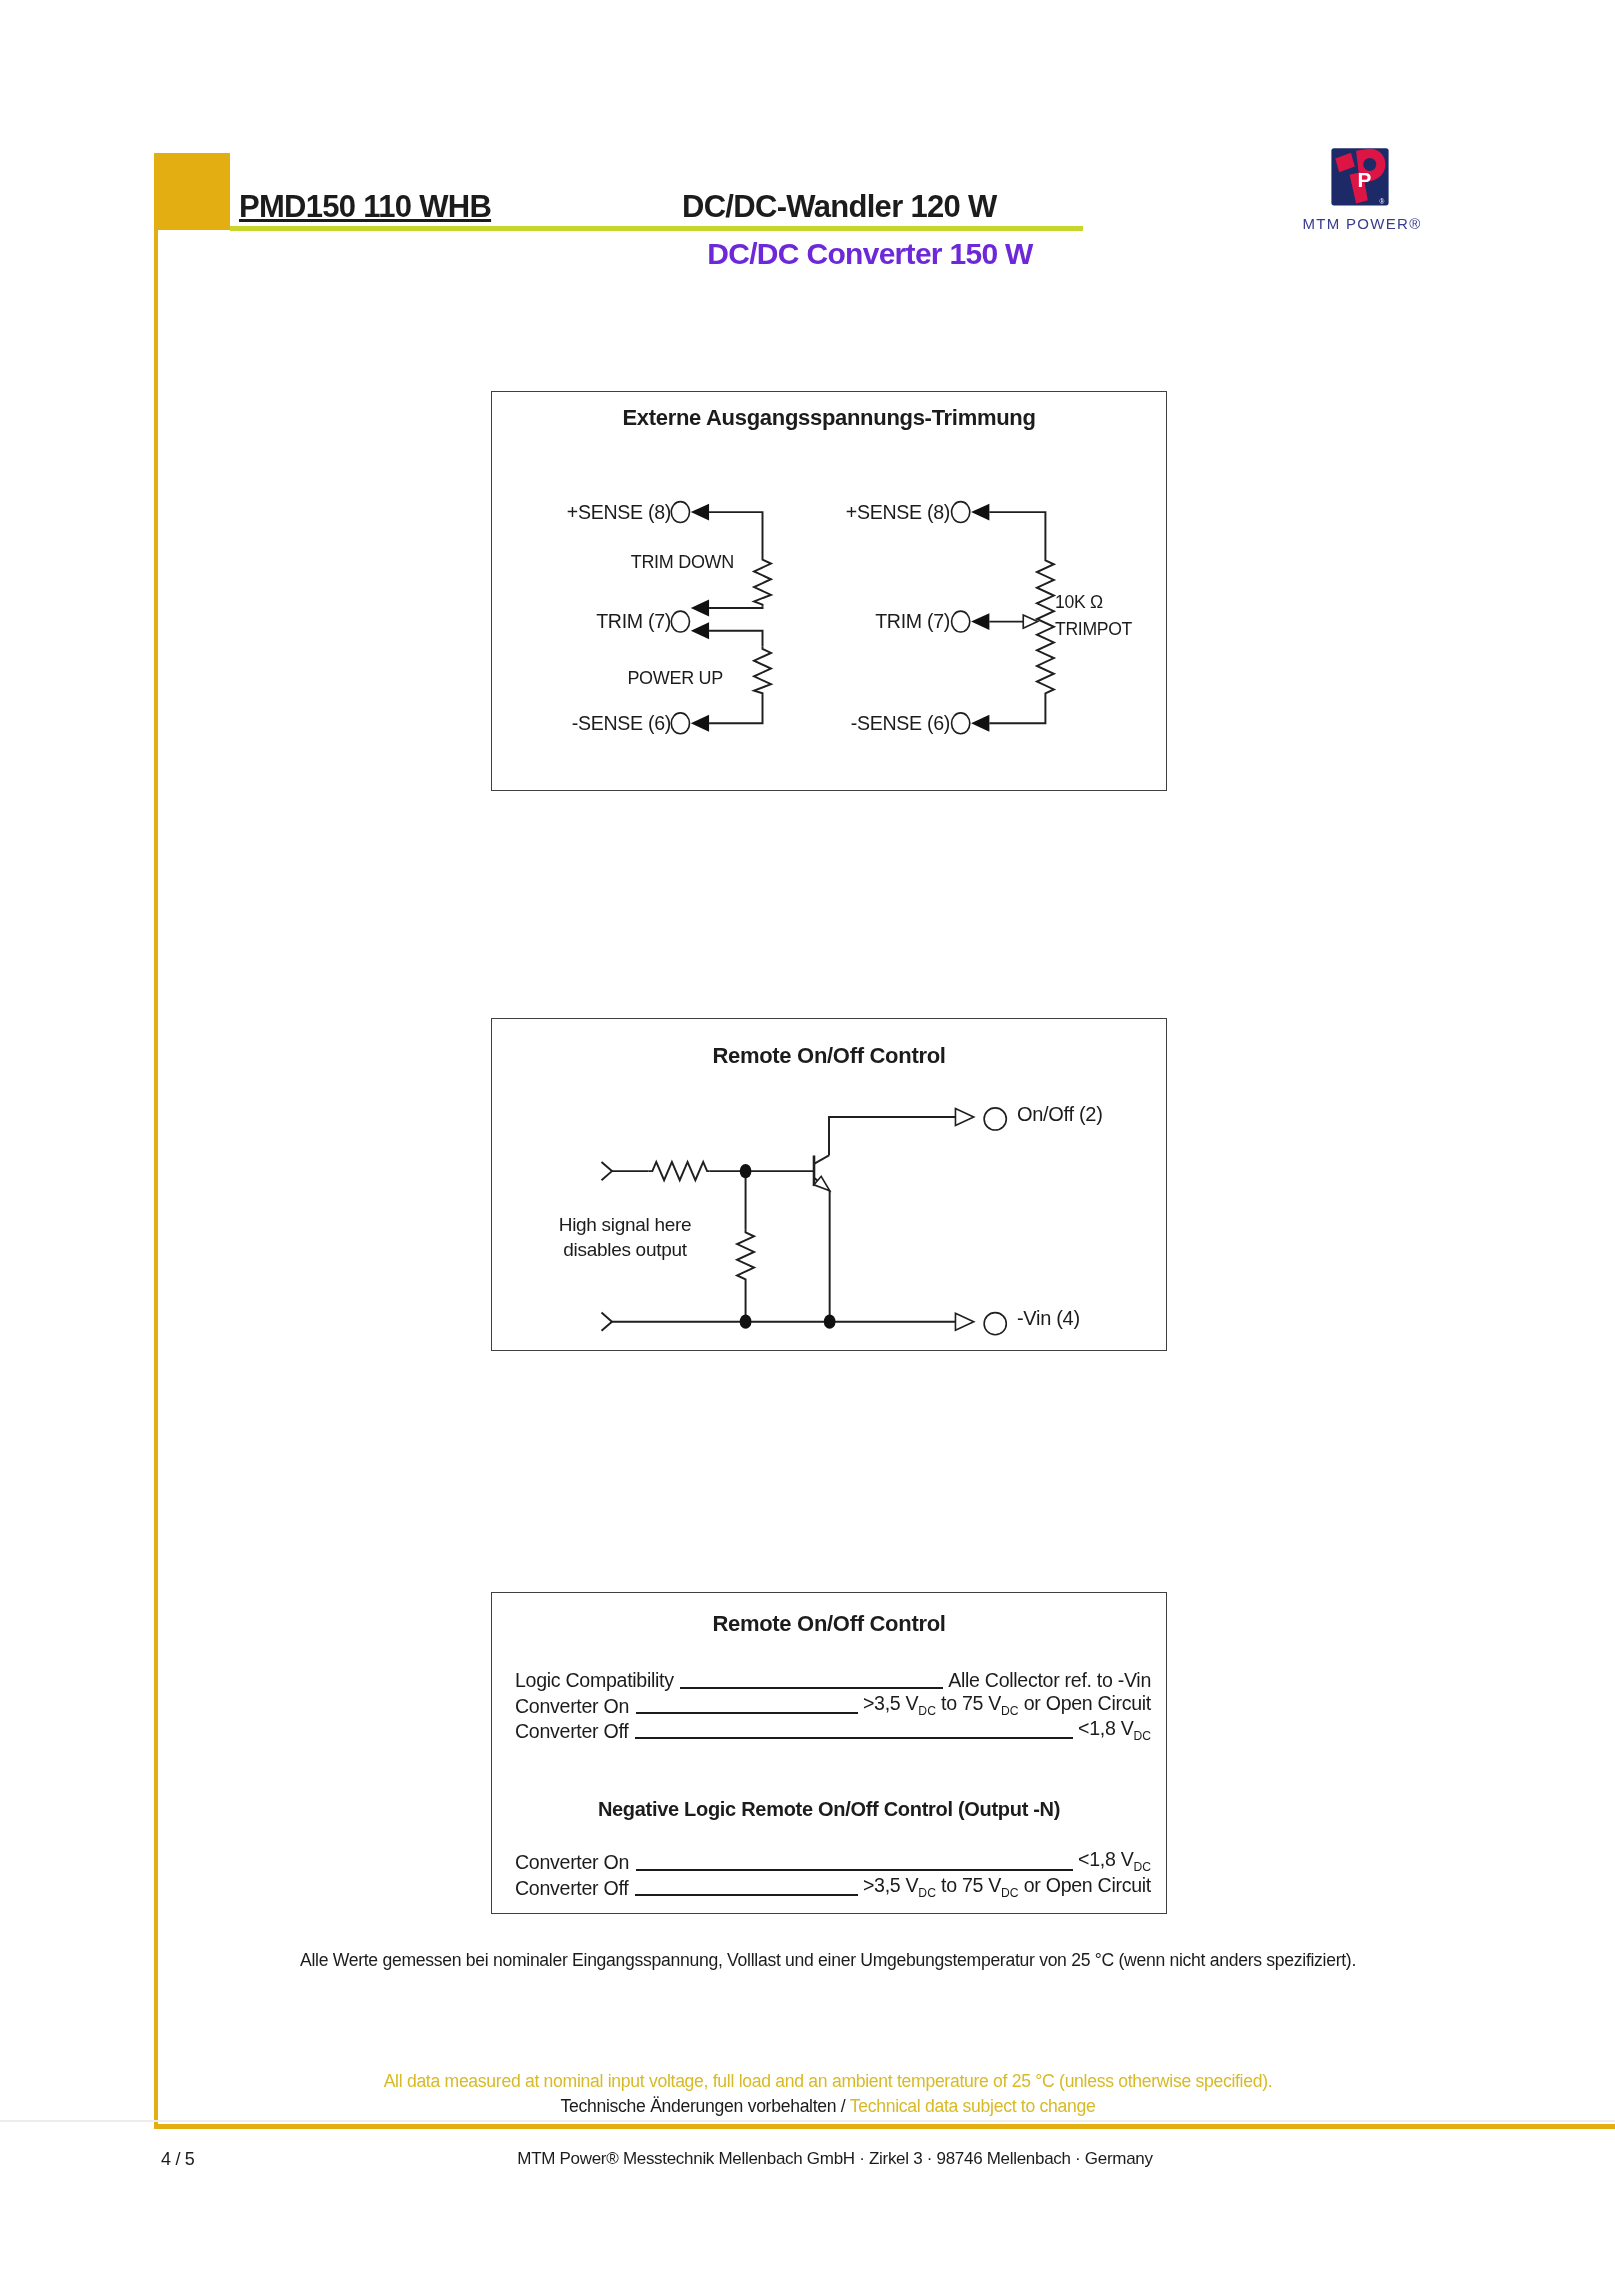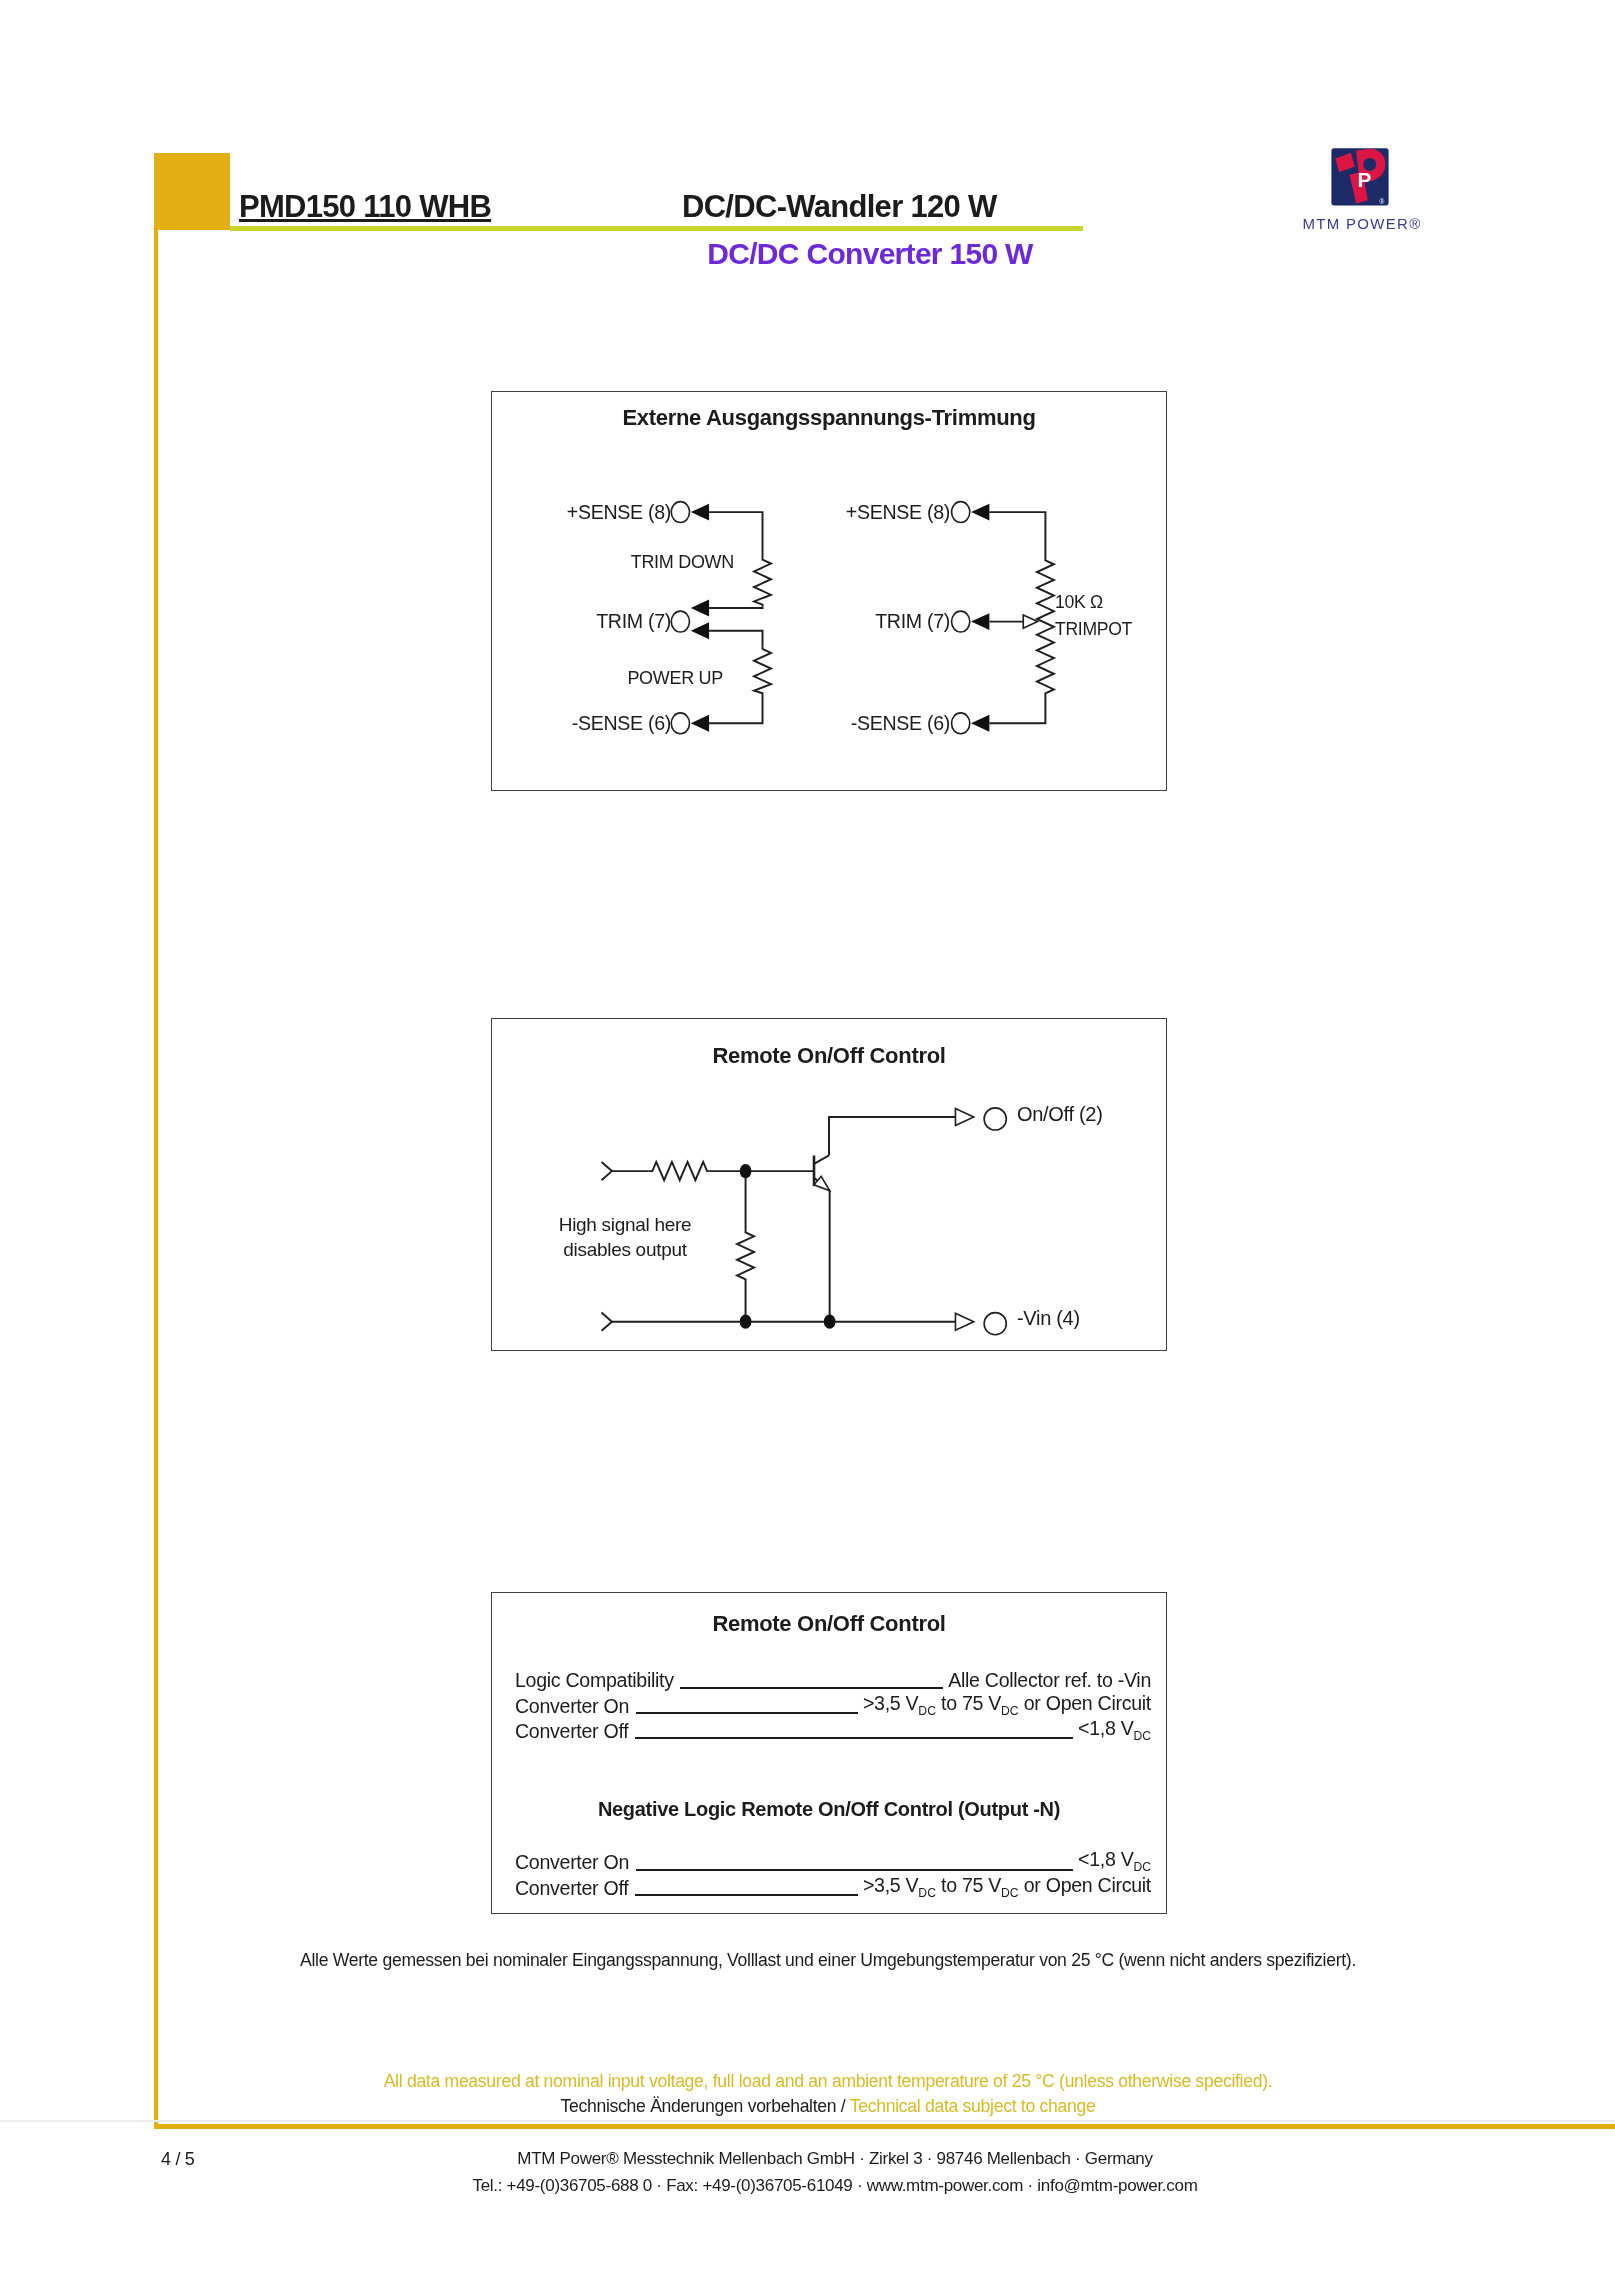--- a/index.html
+++ b/index.html
@@ -204,16 +204,15 @@
   <div class="abs fn-line fn-gold" style="top:2071px;">All data measured at nominal input voltage, full load and an ambient temperature of 25 °C (unless otherwise specified).</div>
   <div class="abs fn-line" style="top:2096px;">
     <span>Technische Änderungen vorbehalten / </span><span class="fn-gold">Technical data subject to change</span>
   </div>
 
   <div class="abs footer-gray-line"></div>
   <div class="abs footer-gold-line"></div>
 
   <div class="abs page-num">4 / 5</div>
   <div class="abs company-line">MTM Power® Messtechnik Mellenbach GmbH · Zirkel 3 · 98746 Mellenbach · Germany</div>
-  <div class="abs contact-line">Tel.: +49-(0)36705-688 0 · Fax: +49-(0)36705-61049 · www.mtm-power.com · info@mtm-power.com</div>
 
 </div>
 
 
 </body></html>

